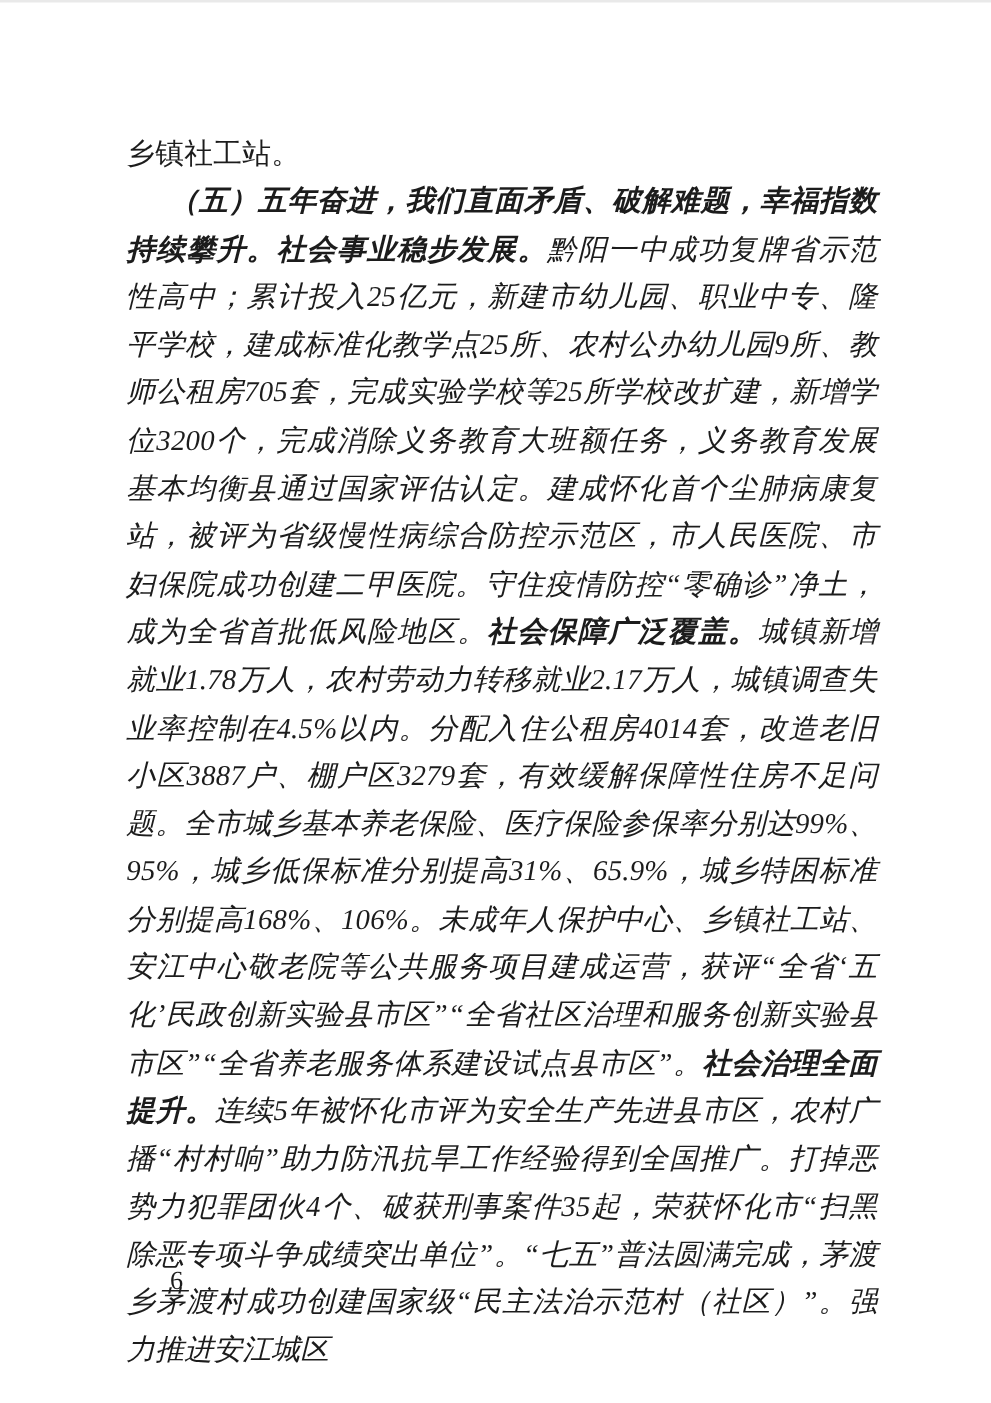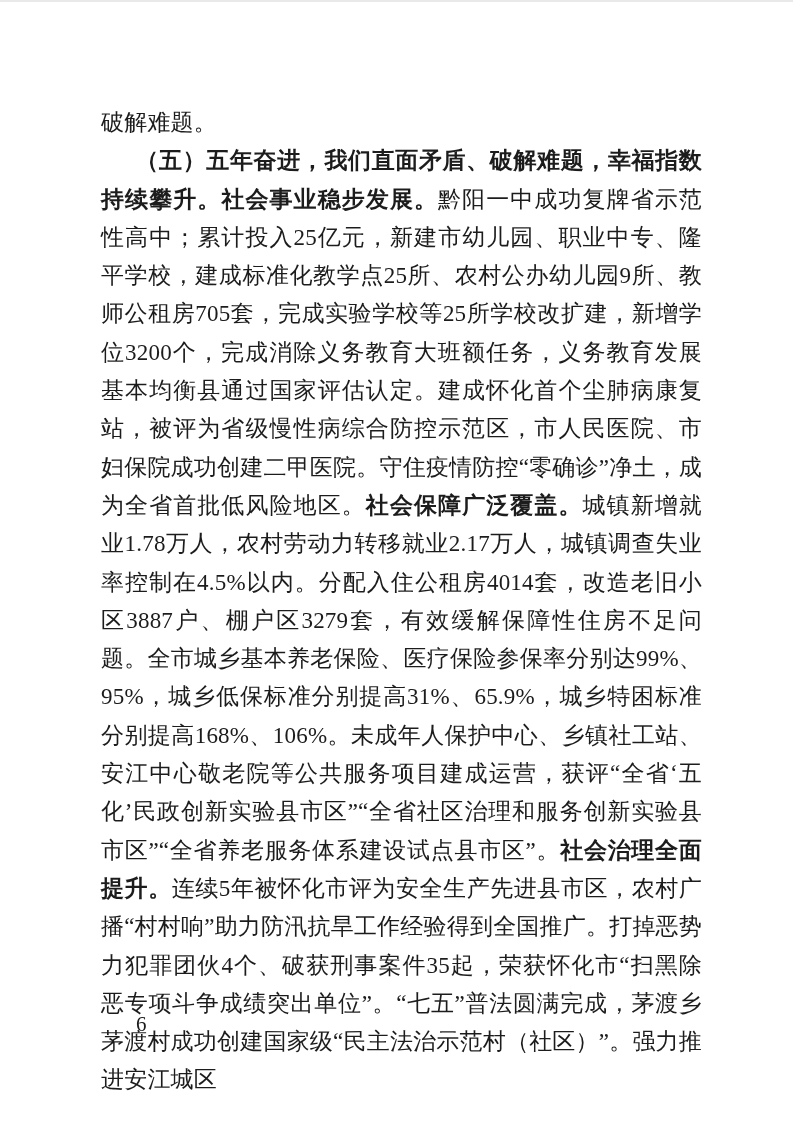--- a/index.html
+++ b/index.html
@@ -34,20 +34,21 @@
     text-align: justify;
     letter-spacing: 0.2px;
   }
   .para {
     margin: 0;
     padding: 0;
     text-align: justify;
   }
   .para.indent {
     text-indent: 1.5em;
+    font-style: italic;
   }
   .seg {
     font-weight: 400;
   }
   .seg.bold {
     font-weight: 700;
   }
   .page-number {
     position: absolute;
     top: 1012px;
@@ -56,17 +57,17 @@
     line-height: 24px;
     color: #1c1c1c;
   }
 </style>
 </head>
 <body>
 
 <div class="page">
   <div class="top-edge"></div>
   <div class="text-body">
-      <p class="para"><span class="seg">破解难题。</span></p>
+      <p class="para"><span class="seg">乡镇社工站。</span></p>
       <p class="para indent"><span class="seg bold">（五）五年奋进，我们直面矛盾、破解难题，幸福指数持续攀升。</span><span class="seg bold">社会事业稳步发展。</span><span class="seg">黔阳一中成功复牌省示范性高中；累计投入25亿元，新建市幼儿园、职业中专、隆平学校，建成标准化教学点25所、农村公办幼儿园9所、教师公租房705套，完成实验学校等25所学校改扩建，新增学位3200个，完成消除义务教育大班额任务，义务教育发展基本均衡县通过国家评估认定。建成怀化首个尘肺病康复站，被评为省级慢性病综合防控示范区，市人民医院、市妇保院成功创建二甲医院。守住疫情防控“零确诊”净土，成为全省首批低风险地区。</span><span class="seg bold">社会保障广泛覆盖。</span><span class="seg">城镇新增就业1.78万人，农村劳动力转移就业2.17万人，城镇调查失业率控制在4.5%以内。分配入住公租房4014套，改造老旧小区3887户、棚户区3279套，有效缓解保障性住房不足问题。全市城乡基本养老保险、医疗保险参保率分别达99%、95%，城乡低保标准分别提高31%、65.9%，城乡特困标准分别提高168%、106%。未成年人保护中心、乡镇社工站、安江中心敬老院等公共服务项目建成运营，获评“全省‘五化’民政创新实验县市区”“全省社区治理和服务创新实验县市区”“全省养老服务体系建设试点县市区”。</span><span class="seg bold">社会治理全面提升。</span><span class="seg">连续5年被怀化市评为安全生产先进县市区，农村广播“村村响”助力防汛抗旱工作经验得到全国推广。打掉恶势力犯罪团伙4个、破获刑事案件35起，荣获怀化市“扫黑除恶专项斗争成绩突出单位”。“七五”普法圆满完成，茅渡乡茅渡村成功创建国家级“民主法治示范村（社区）”。强力推进安江城区</span></p>
     </div>
   <div class="page-number">6</div>
 </div>
 
 </body></html>

